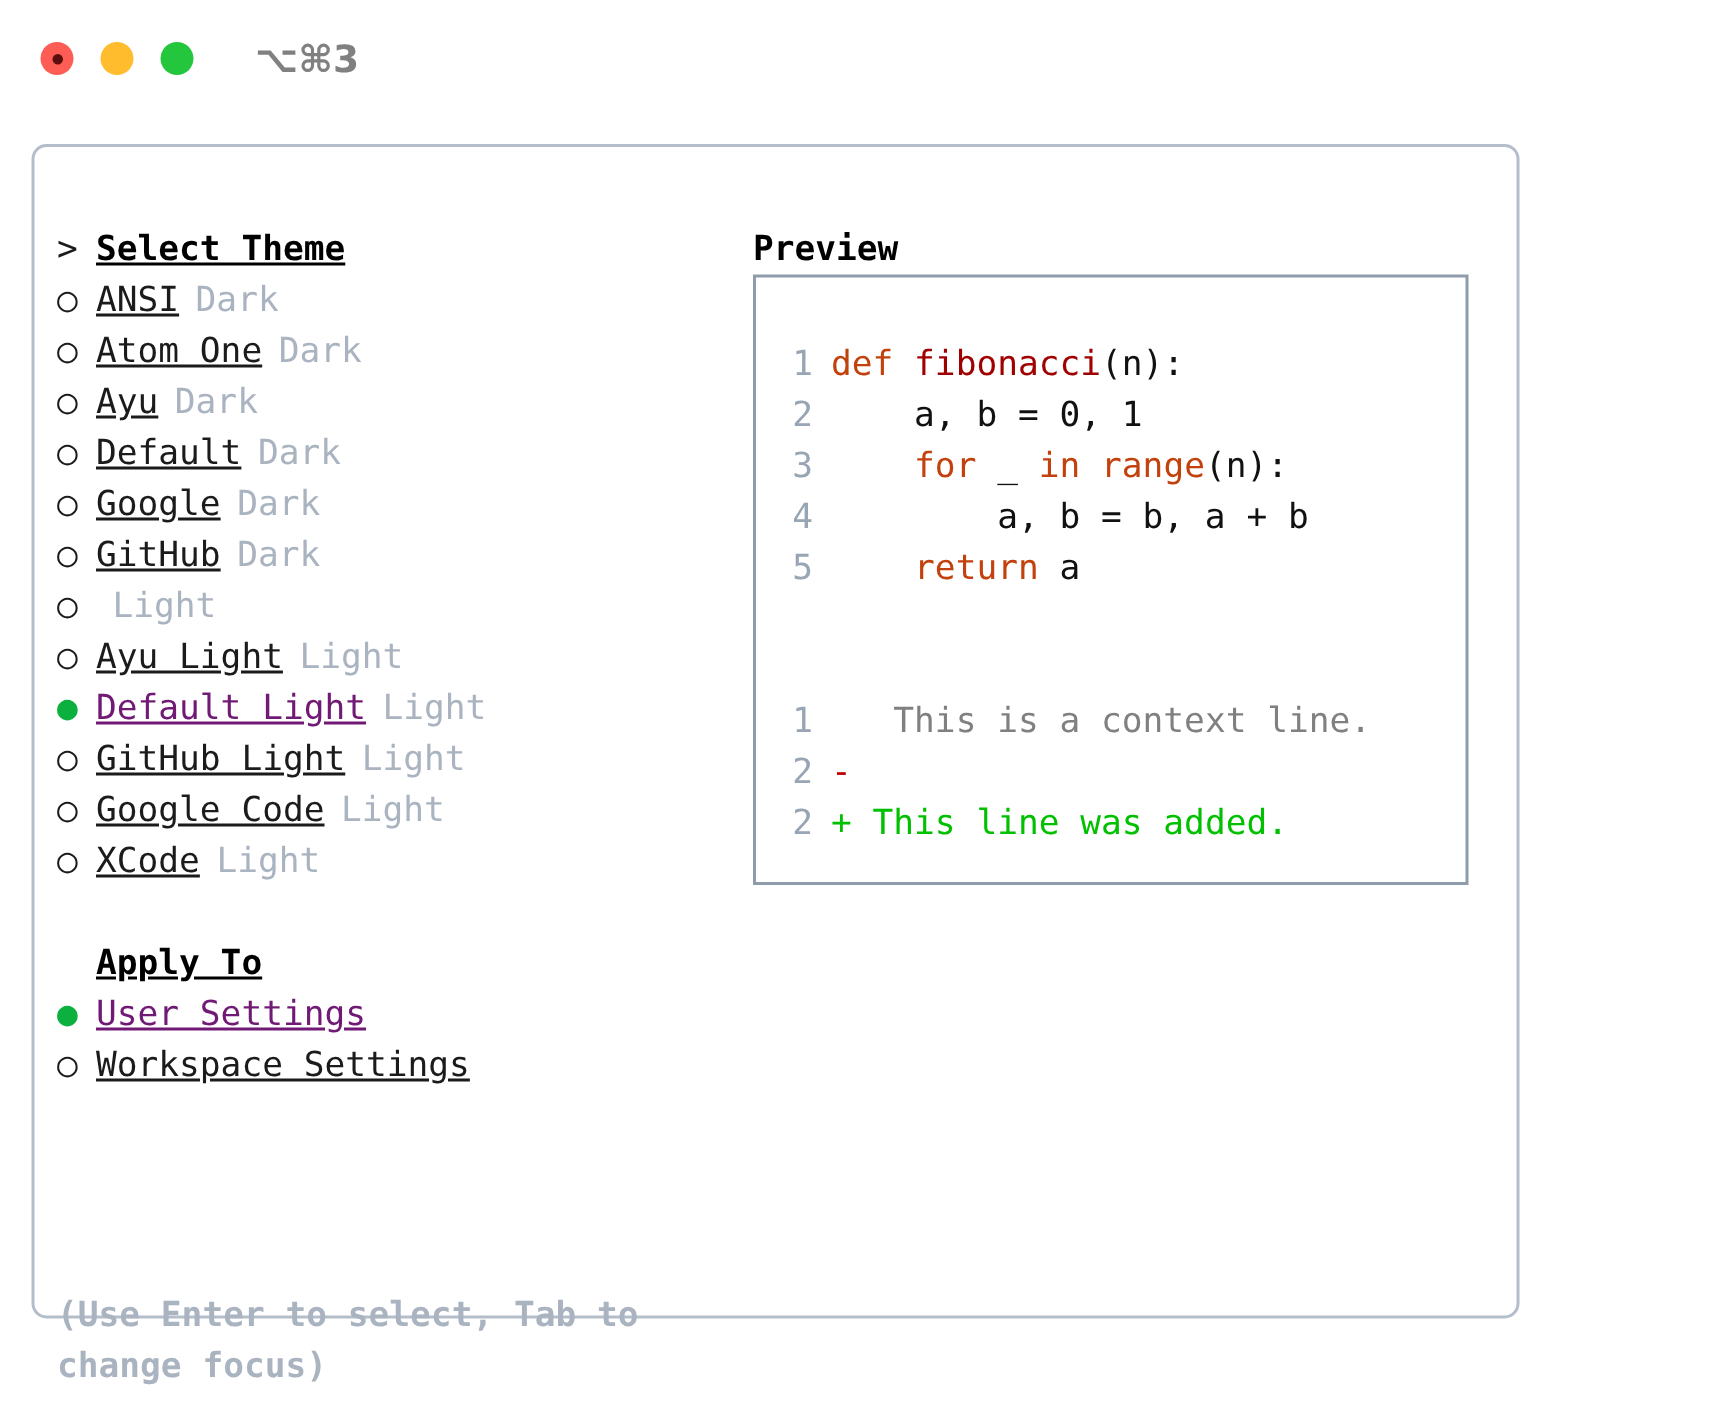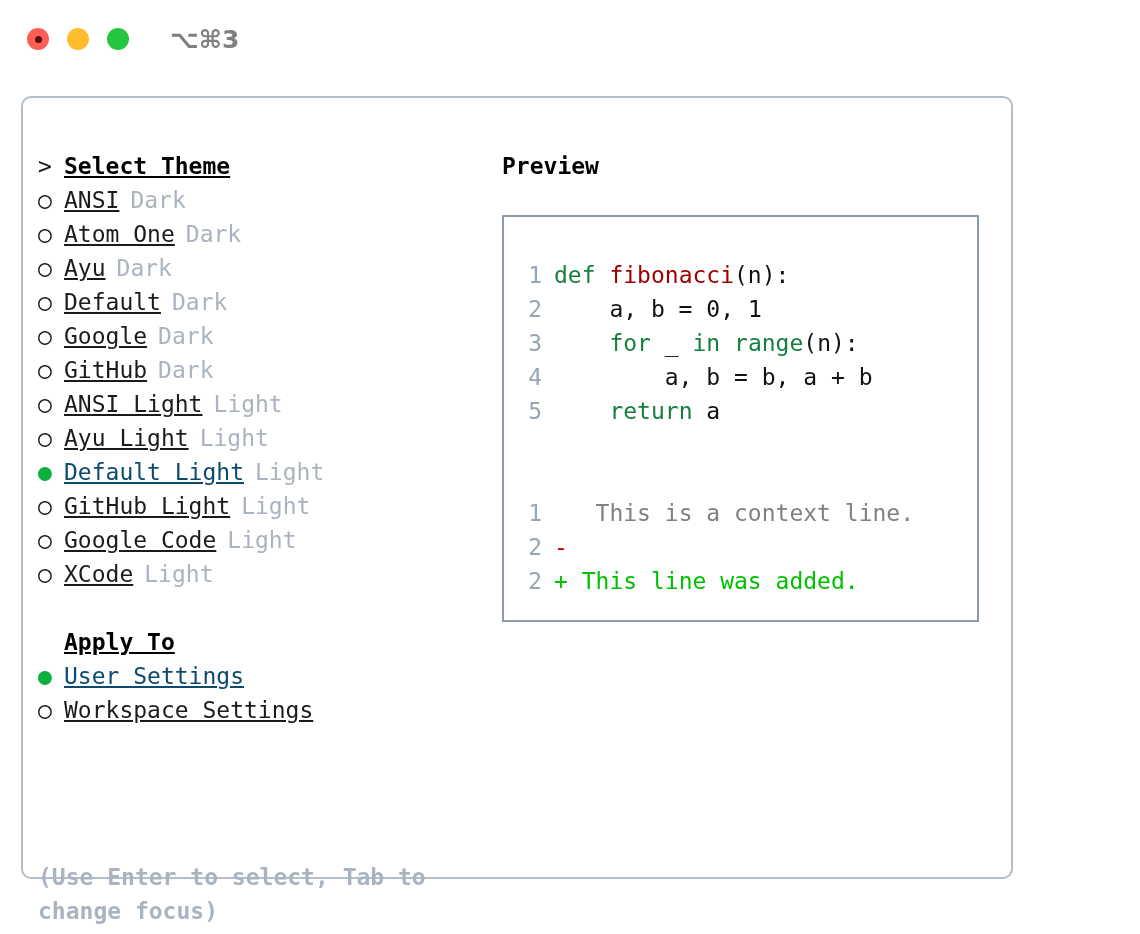--- a/index.html
+++ b/index.html
@@ -114,21 +114,21 @@
     text-align: left;
   }
   .marker-selected { color: #0bb03e; }
   .marker-blank { color: transparent; }
   .label { color: #1b1b1b; text-decoration: underline; }
   .label-header {
     color: #000000;
     font-weight: bold;
   }
   .label-selected {
-    color: #0c4a6e;
+    color: #701a75;
   }
   .badge {
     color: #aab3c0;
     margin-left: 11px;
   }
   .spacer-row { height: 34px; }
 
   .hint {
     position: absolute;
     left: 15px;
@@ -145,21 +145,20 @@
     position: absolute;
     left: 479px;
     top: 51px;
     width: 490px;
   }
   .preview-title {
     font-size: 23px;
     line-height: 34px;
     font-weight: bold;
     color: #000000;
-    margin-bottom: 32px;
     white-space: pre;
   }
   .preview-box {
     width: 477px;
     height: 407px;
     border: 2px solid #8d9bab;
     background: #ffffff;
     box-sizing: border-box;
     padding: 41px 0 0 12px;
   }
@@ -173,21 +172,21 @@
   .lineno {
     display: inline-block;
     width: 26px;
     flex: 0 0 26px;
     text-align: right;
     color: #98a5b4;
     margin-right: 12px;
   }
   .blank-line { height: 34px; }
 
-  .tok-kw    { color: #15803d; }
+  .tok-kw    { color: #c2410c; }
   .tok-fn    { color: #a00000; }
   .tok-plain { color: #111111; }
   .tok-num   { color: #111111; }
   .diff-ctx  { color: #808080; text-align: center; }
   .diff-del  { color: #c00000; }
   .diff-add  { color: #00c000; }
 </style>
 </head>
 <body>
 
@@ -237,21 +236,20 @@
           <span class="label">Google</span>
           <span class="badge">Dark</span>
         </div>
         <div class="row">
           <span class="marker">○</span>
           <span class="label">GitHub</span>
           <span class="badge">Dark</span>
         </div>
         <div class="row">
           <span class="marker">○</span>
-          <span class="label">ANSI Light</span>
           <span class="badge">Light</span>
         </div>
         <div class="row">
           <span class="marker">○</span>
           <span class="label">Ayu Light</span>
           <span class="badge">Light</span>
         </div>
         <div class="row">
           <span class="marker marker-selected">●</span>
           <span class="label label-selected">Default Light</span>

